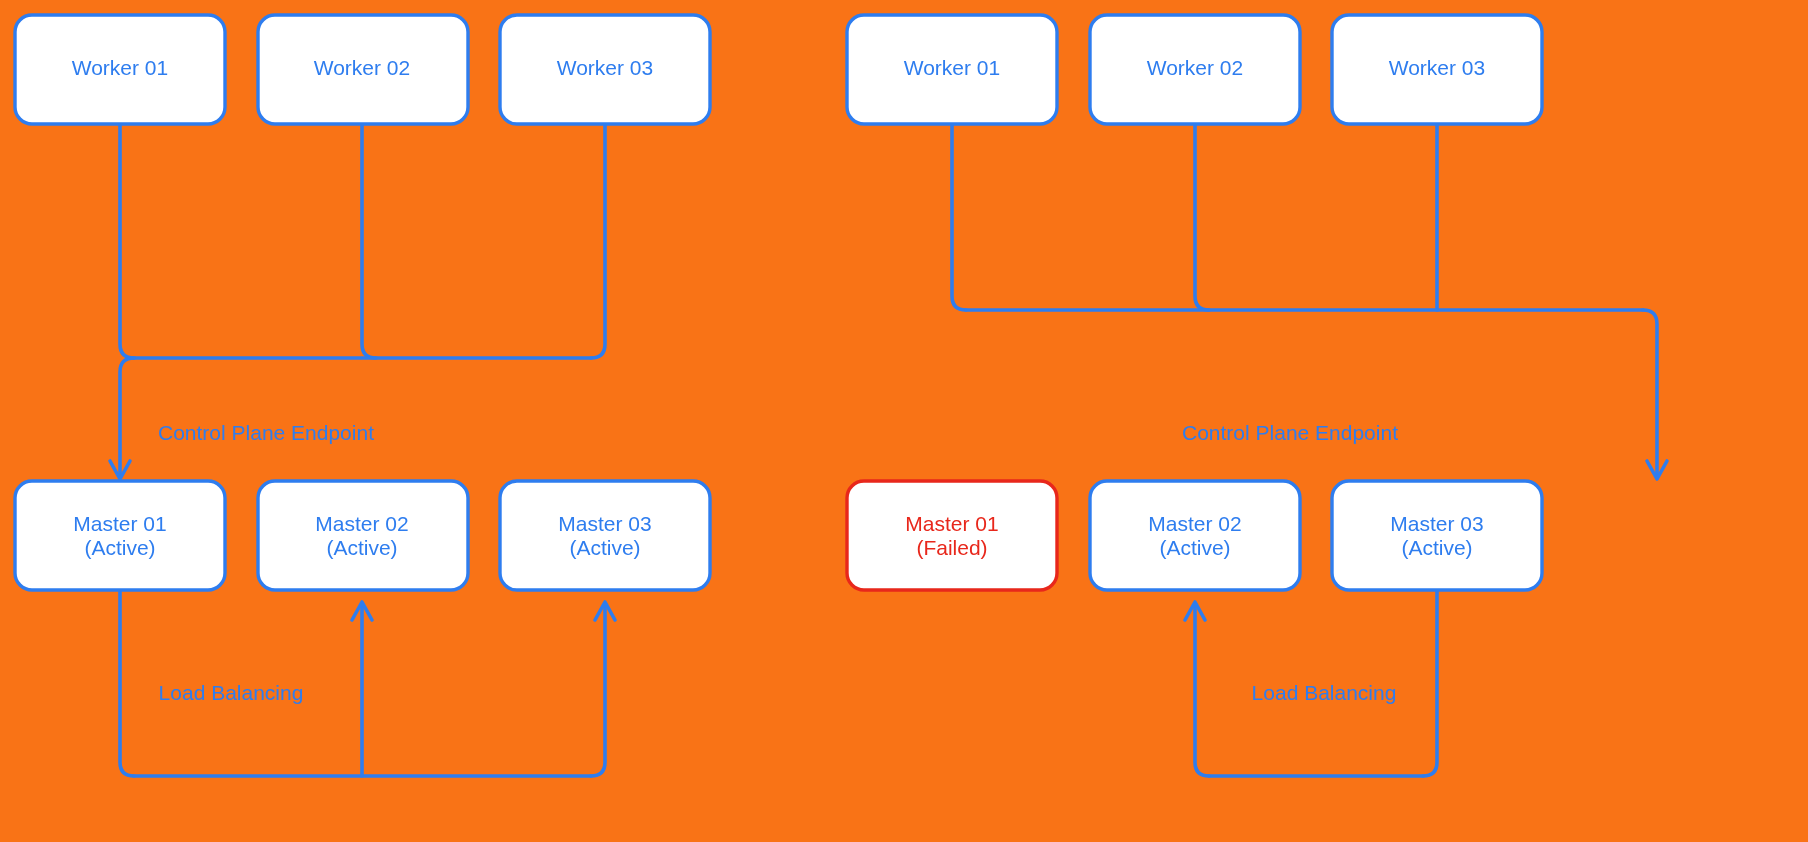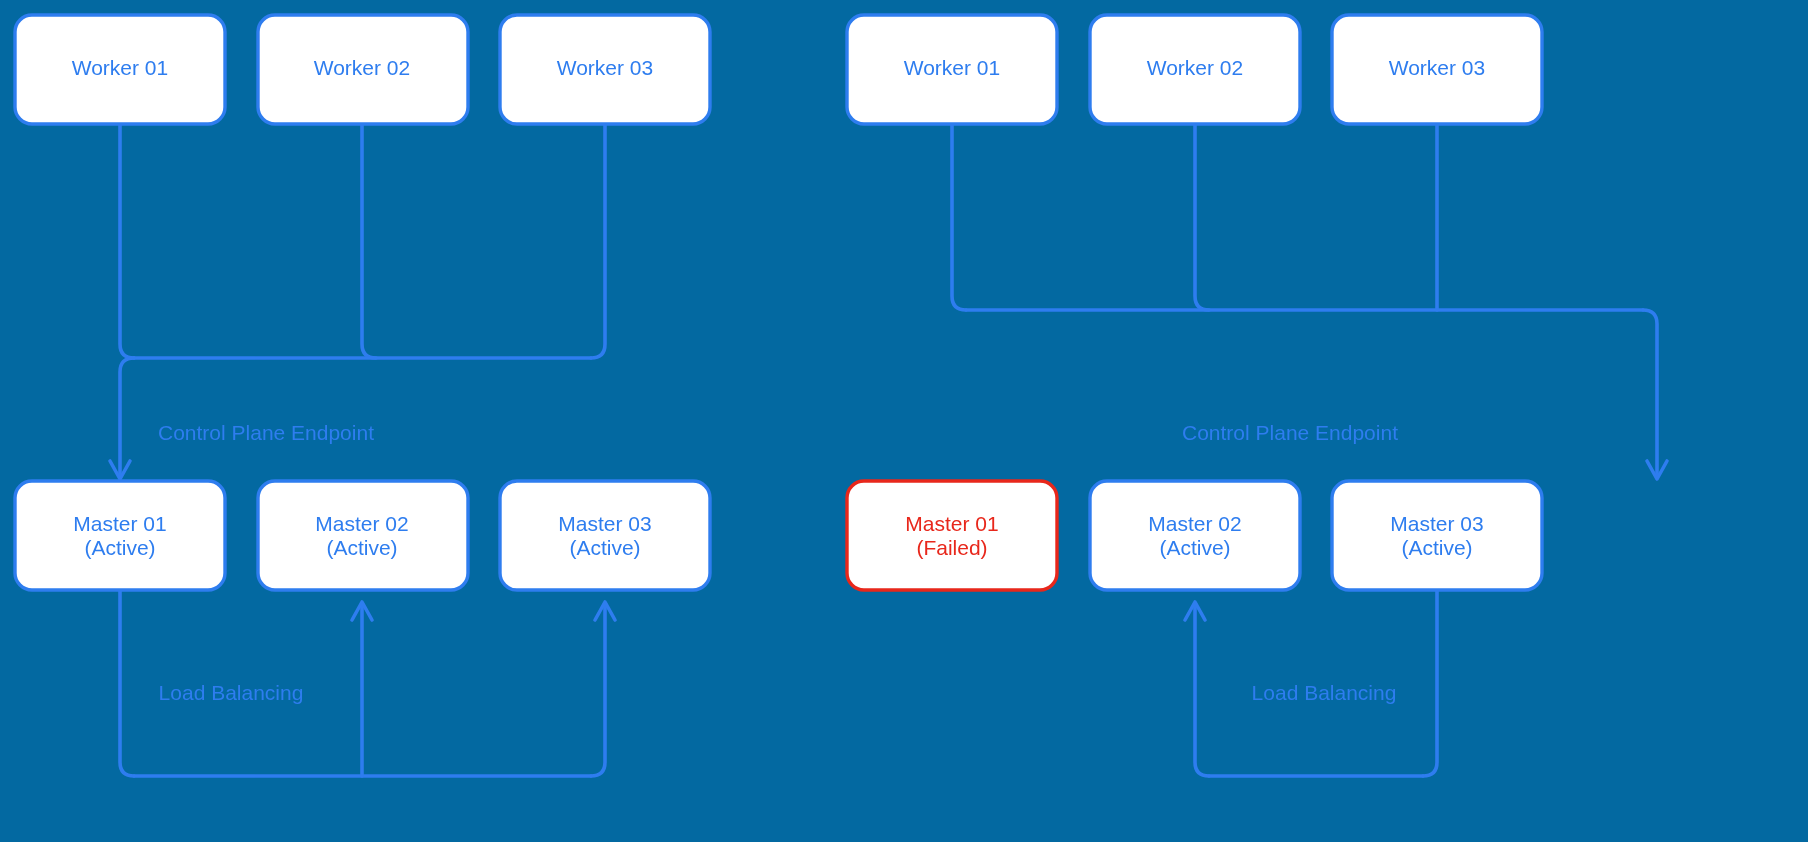--- a/index.html
+++ b/index.html
@@ -11,21 +11,21 @@
   body {
     width: 1808px;
     height: 842px;
     overflow: hidden;
     font-family: "Liberation Sans", "DejaVu Sans", sans-serif;
   }
   #diagram-root {
     position: relative;
     width: 1808px;
     height: 842px;
-    background: #0369a1;
+    background: #f97316;
   }
   svg.canvas {
     position: absolute;
     top: 0;
     left: 0;
     width: 1808px;
     height: 842px;
     display: block;
   }
   .node-box {

